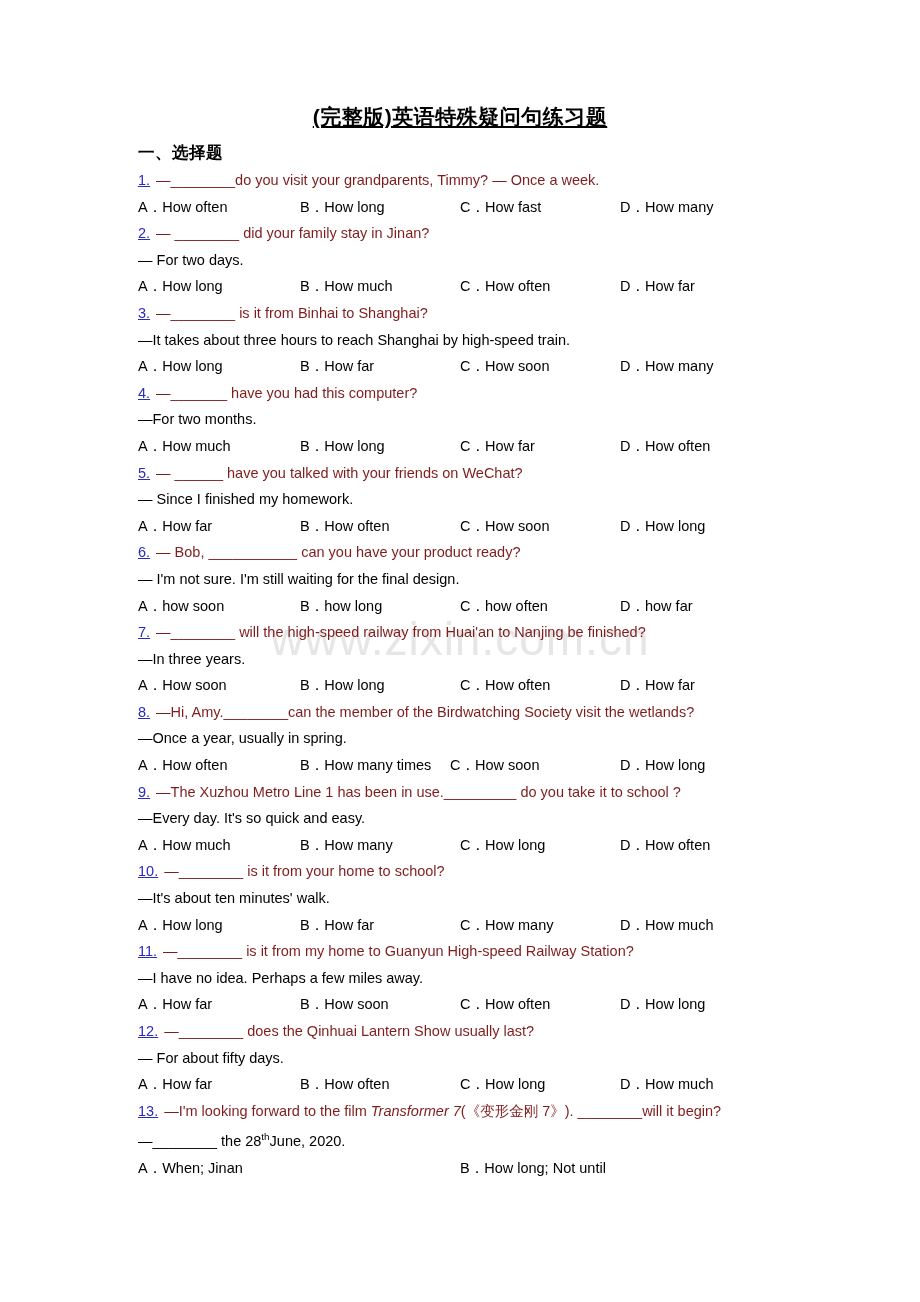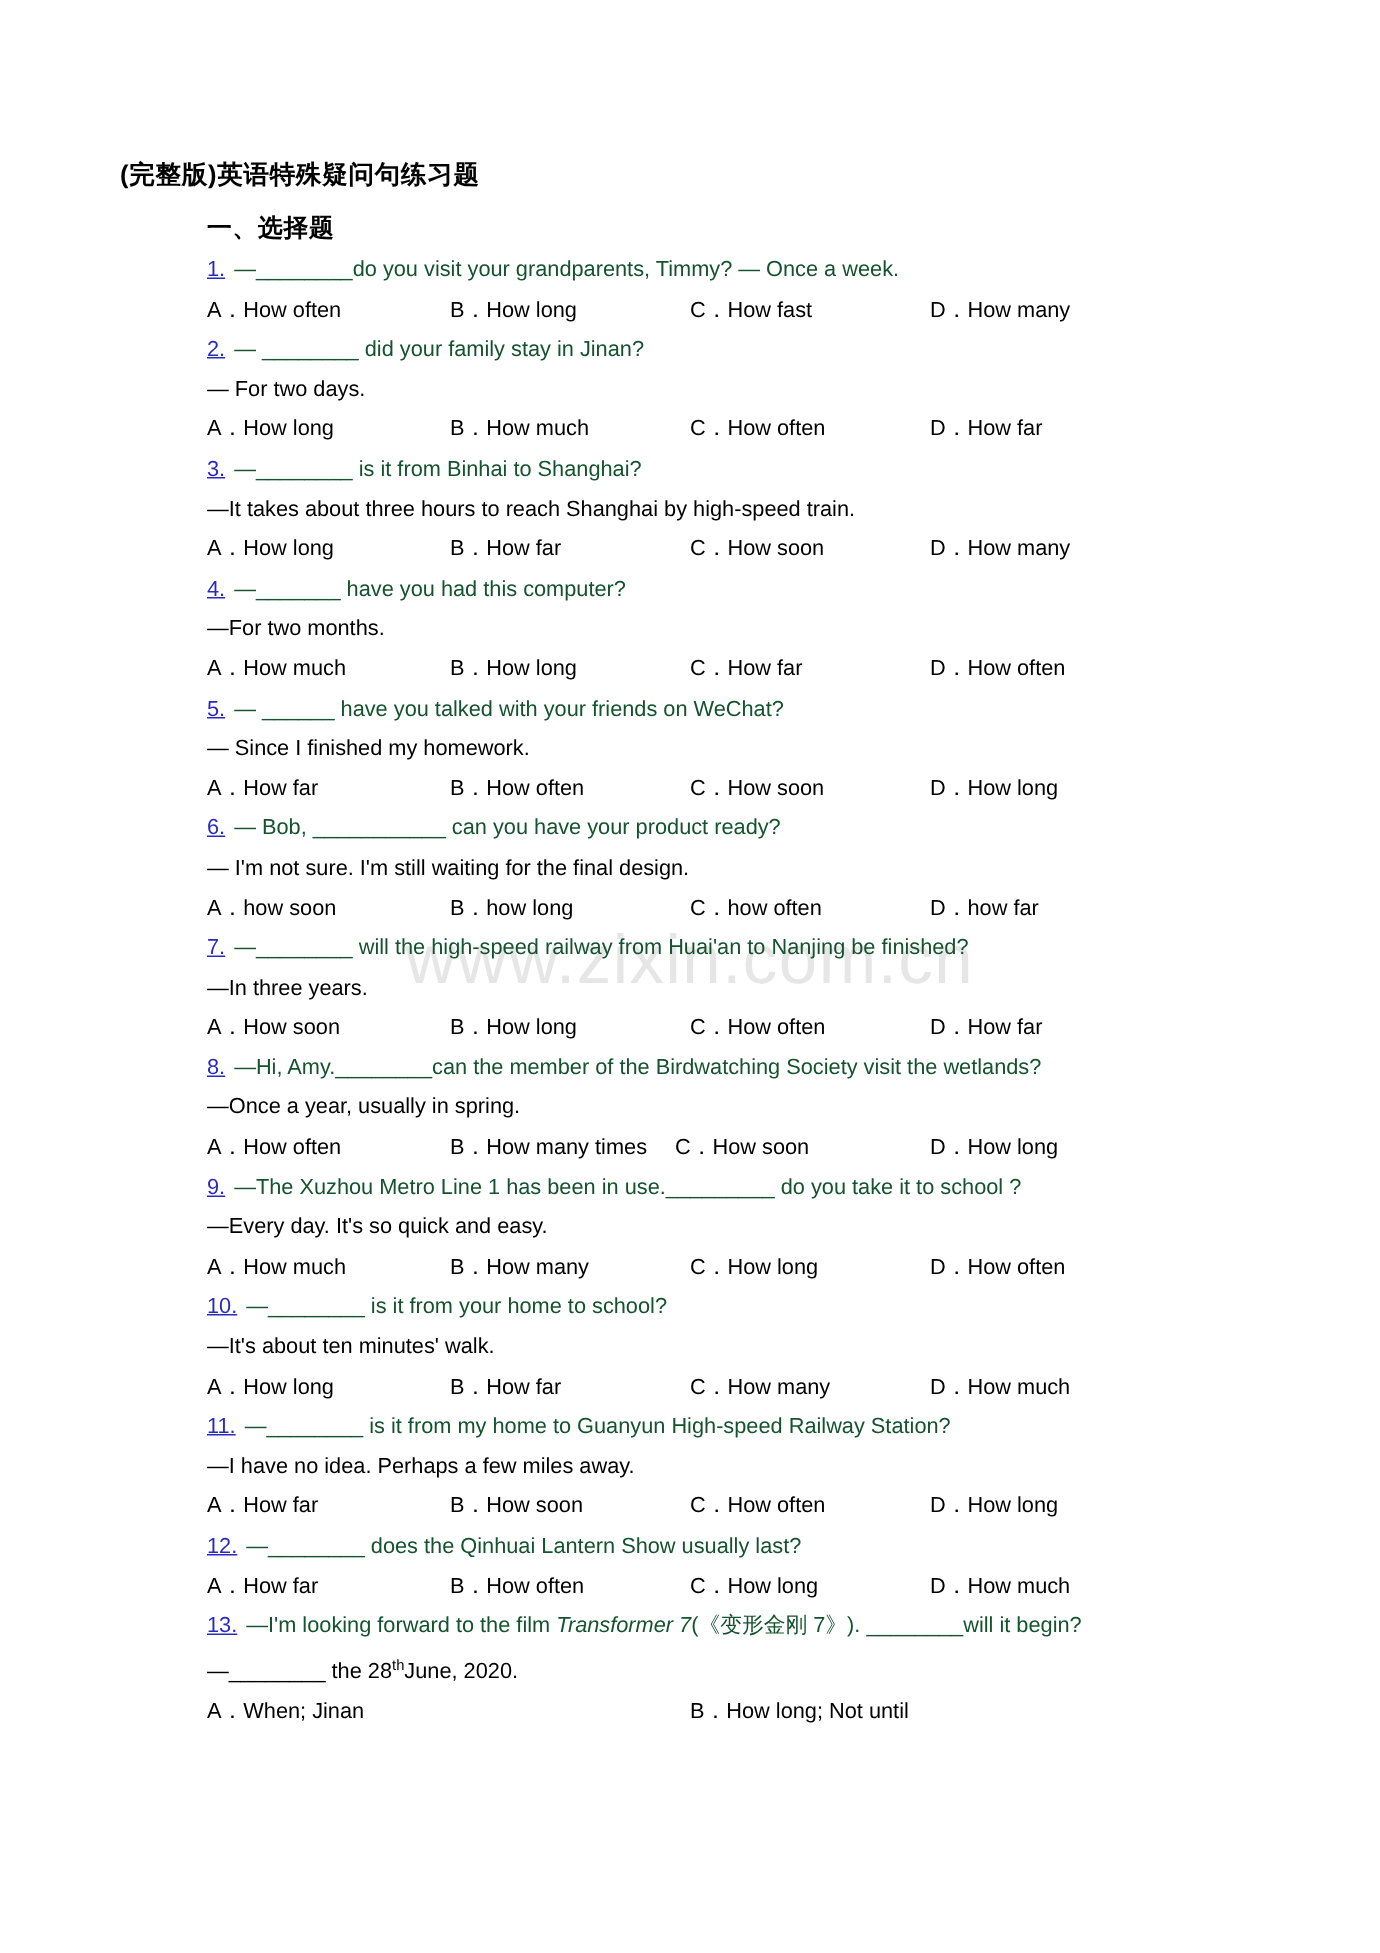--- a/index.html
+++ b/index.html
@@ -34,46 +34,48 @@
     z-index: 0;
   }
   #content {
     position: relative;
     z-index: 1;
     padding-left: 138px;
     padding-right: 80px;
     padding-top: 104px;
   }
   .doc-title {
+    text-align: center;
     font-weight: bold;
-    font-size: 17px;
+    font-size: 21px;
     line-height: 26px;
     margin: 0 0 10px 0;
     margin-left: -58px;
     letter-spacing: 0.5px;
+    text-decoration: underline;
   }
   .section-heading {
     font-weight: bold;
     font-size: 16.5px;
     line-height: 25px;
     margin: 0 0 2px 0;
     letter-spacing: 0.5px;
   }
   .q-line {
     font-size: 14.5px;
     line-height: 26.6px;
     white-space: nowrap;
   }
   .q-num {
     color: #2a2ac0;
     text-decoration: underline;
     margin-right: 6px;
   }
   .q-body {
-    color: #14532d;
+    color: #7f1d1d;
   }
   .a-line {
     font-size: 14.5px;
     line-height: 26.6px;
     white-space: nowrap;
     position: relative;
     height: 26.6px;
     text-align: center;
   }
   .opt {
@@ -217,20 +219,21 @@
     <div class="a-line">
       <span class="opt opt-0">A．How far</span>
       <span class="opt opt-1">B．How soon</span>
       <span class="opt opt-2">C．How often</span>
       <span class="opt opt-3">D．How long</span>
     </div>
 
     <div class="q-line">
       <span class="q-num">12.</span><span class="q-body">—________ does the Qinhuai Lantern Show usually last?</span>
     </div>
+    <div class="q-line">— For about fifty days.</div>
     <div class="a-line">
       <span class="opt opt-0">A．How far</span>
       <span class="opt opt-1">B．How often</span>
       <span class="opt opt-2">C．How long</span>
       <span class="opt opt-3">D．How much</span>
     </div>
 
     <div class="q-line">
       <span class="q-num">13.</span><span class="q-body">—I'm looking forward to the film </span><span class="q-body ital">Transformer 7</span><span class="q-body">(《变形金刚 7》). ________will it begin?</span>
     </div>

